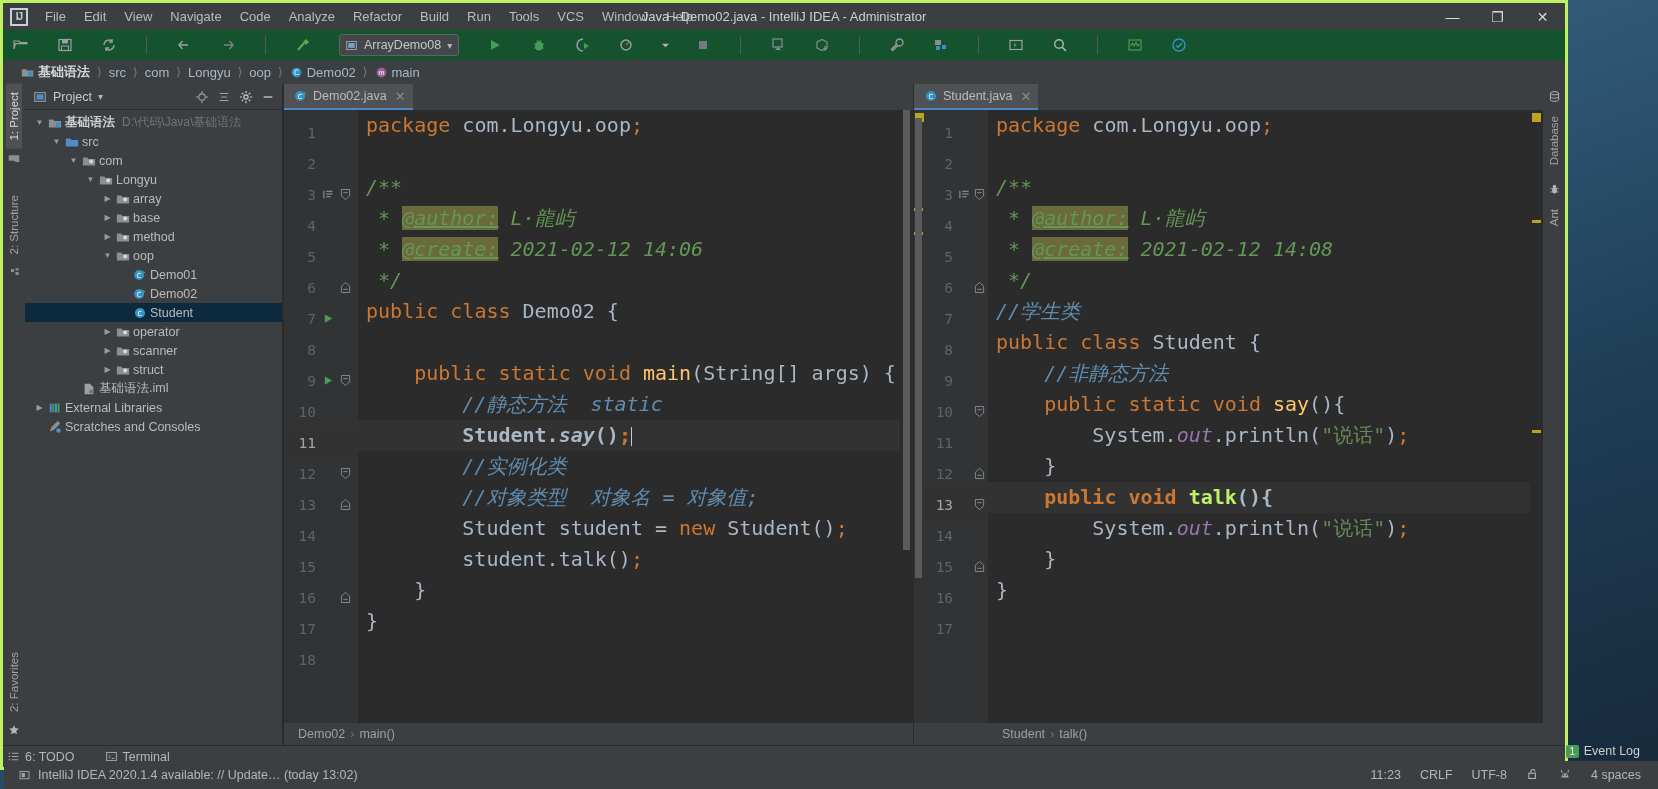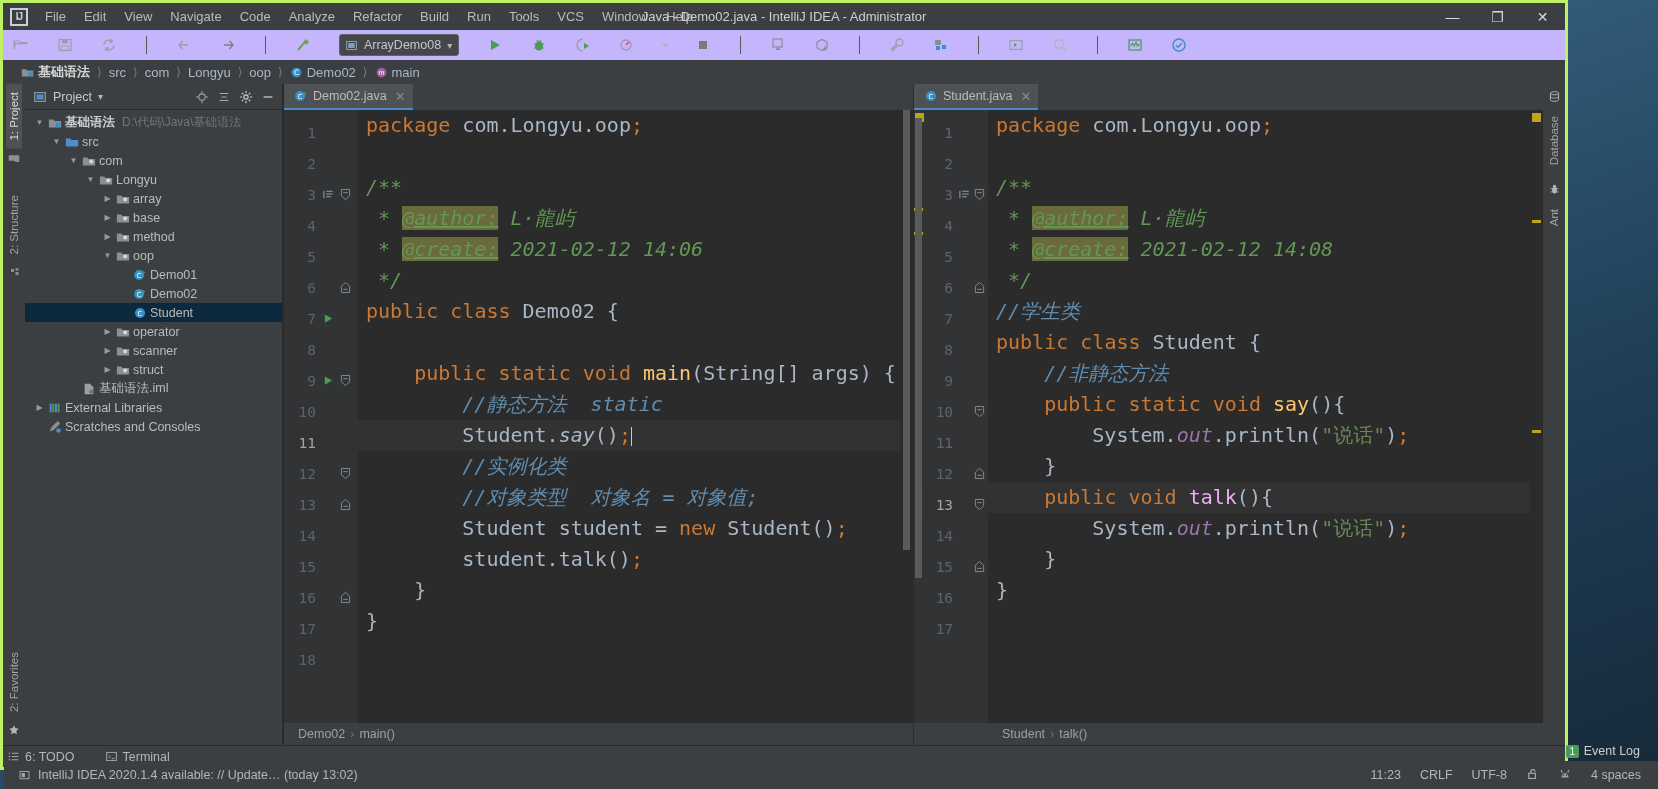--- a/index.html
+++ b/index.html
@@ -37,21 +37,21 @@
   }
   .win-title{
     position:absolute;left:0;right:0;text-align:center;color:#cfcfcf;font-size:13px;
     pointer-events:none;
   }
   .win-btns{position:absolute;right:0;top:0;height:27px;display:flex;align-items:center;}
   .win-btn{width:45px;height:27px;display:flex;align-items:center;justify-content:center;color:#d8d8d8;font-size:14px;}
   
   .toolbar{
     height:30px;flex:0 0 30px;display:flex;align-items:center;padding:0 6px;
-    background:#c4b5fd;gap:20px;
+    background:#14532d;gap:20px;
   }
   .tb{width:24px;height:24px;display:flex;align-items:center;justify-content:center;border-radius:2px;}
   .tb svg{display:block;}
   .tb-sep{width:1px;height:18px;background:#555a5c;margin:0 5px;}
   .runconfig{
     display:flex;align-items:center;gap:6px;height:22px;padding:0 6px 0 5px;
     border:1px solid #5e6366;border-radius:3px;background:#43474a;color:#c5c5c5;
     font-size:12.5px;margin:0 4px;
   }
   
@@ -119,26 +119,26 @@
     font-family:"DejaVu Sans Mono",monospace;padding-right:4px;
   }
   .gnum.cur{color:#a4a3a3;}
   .gmark{width:16px;display:flex;align-items:center;justify-content:center;}
   .gfold{width:18px;display:flex;align-items:center;justify-content:center;}
   .code{
     flex:1;padding-top:0;font-family:"DejaVu Sans Mono",monospace;
     font-size:20px;line-height:31px;white-space:pre;overflow:hidden;position:relative;
   }
   .cl{height:31px;padding-left:8px;}
-  .cl.cur{background:#323232;}
+  .cl.cur{background:#323232;font-weight:bold;}
   .gline.cur{background:#323232;}
   
   .kw{color:#cc7832;}
   .txt{color:#a9b7c6;}
-  .cmt{color:#f0abfc;}
+  .cmt{color:#bef264;}
   .doc{color:#629755;font-style:italic;}
   .doctag{color:#629755;font-style:italic;text-decoration:underline;background:#6b6a3a;margin-top:24px;}
   .lncmt{color:#5f8caf;font-style:italic;}
   .str{color:#6a8759;}
   .meth{color:#ffc66d;}
   .stat{color:#a9b7c6;font-style:italic;}
   .field{color:#9876aa;font-style:italic;}
   .semi{color:#cc7832;}
   .caret{display:inline-block;width:1px;height:19px;background:#c8c8c8;vertical-align:-4px;}
   

